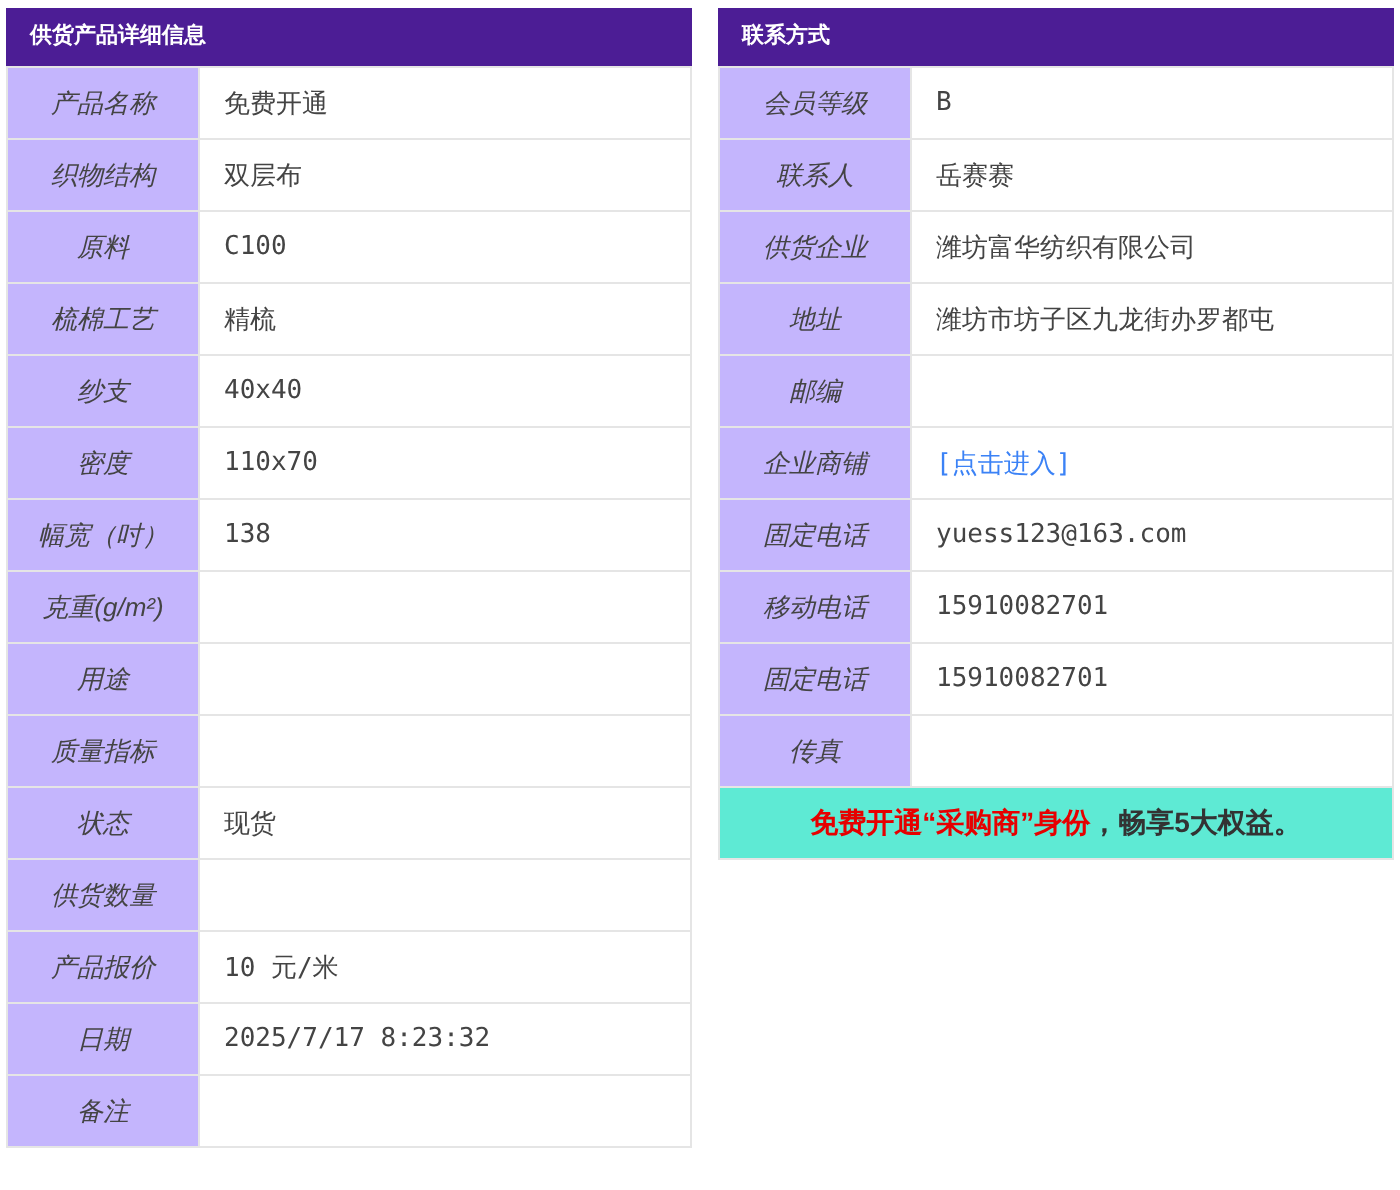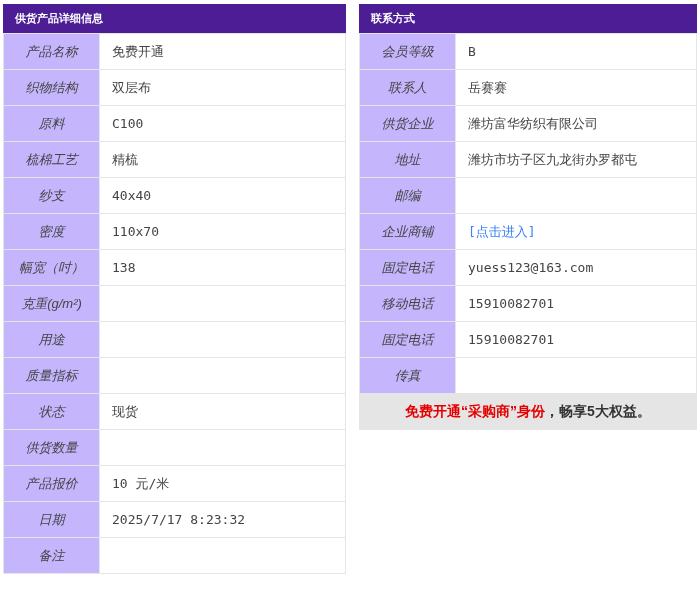--- a/index.html
+++ b/index.html
@@ -60,21 +60,21 @@
     font-size: 13px;
     font-family: "DejaVu Sans Mono", "Liberation Sans", monospace;
     overflow: hidden;
     white-space: nowrap;
   }
   td.link {
     color: #3b82f6;
     cursor: pointer;
   }
   .promo-cell {
-    background: #e5e5e5;
+    background: #5eead4;
     text-align: center;
     font-size: 14px;
     font-weight: bold;
     font-family: "Liberation Sans", sans-serif;
     height: 36px;
     white-space: normal;
     padding: 0 4px;
   }
   .promo-red  { color: #e60000; cursor: pointer; }
   .promo-dark { color: #333333; }

